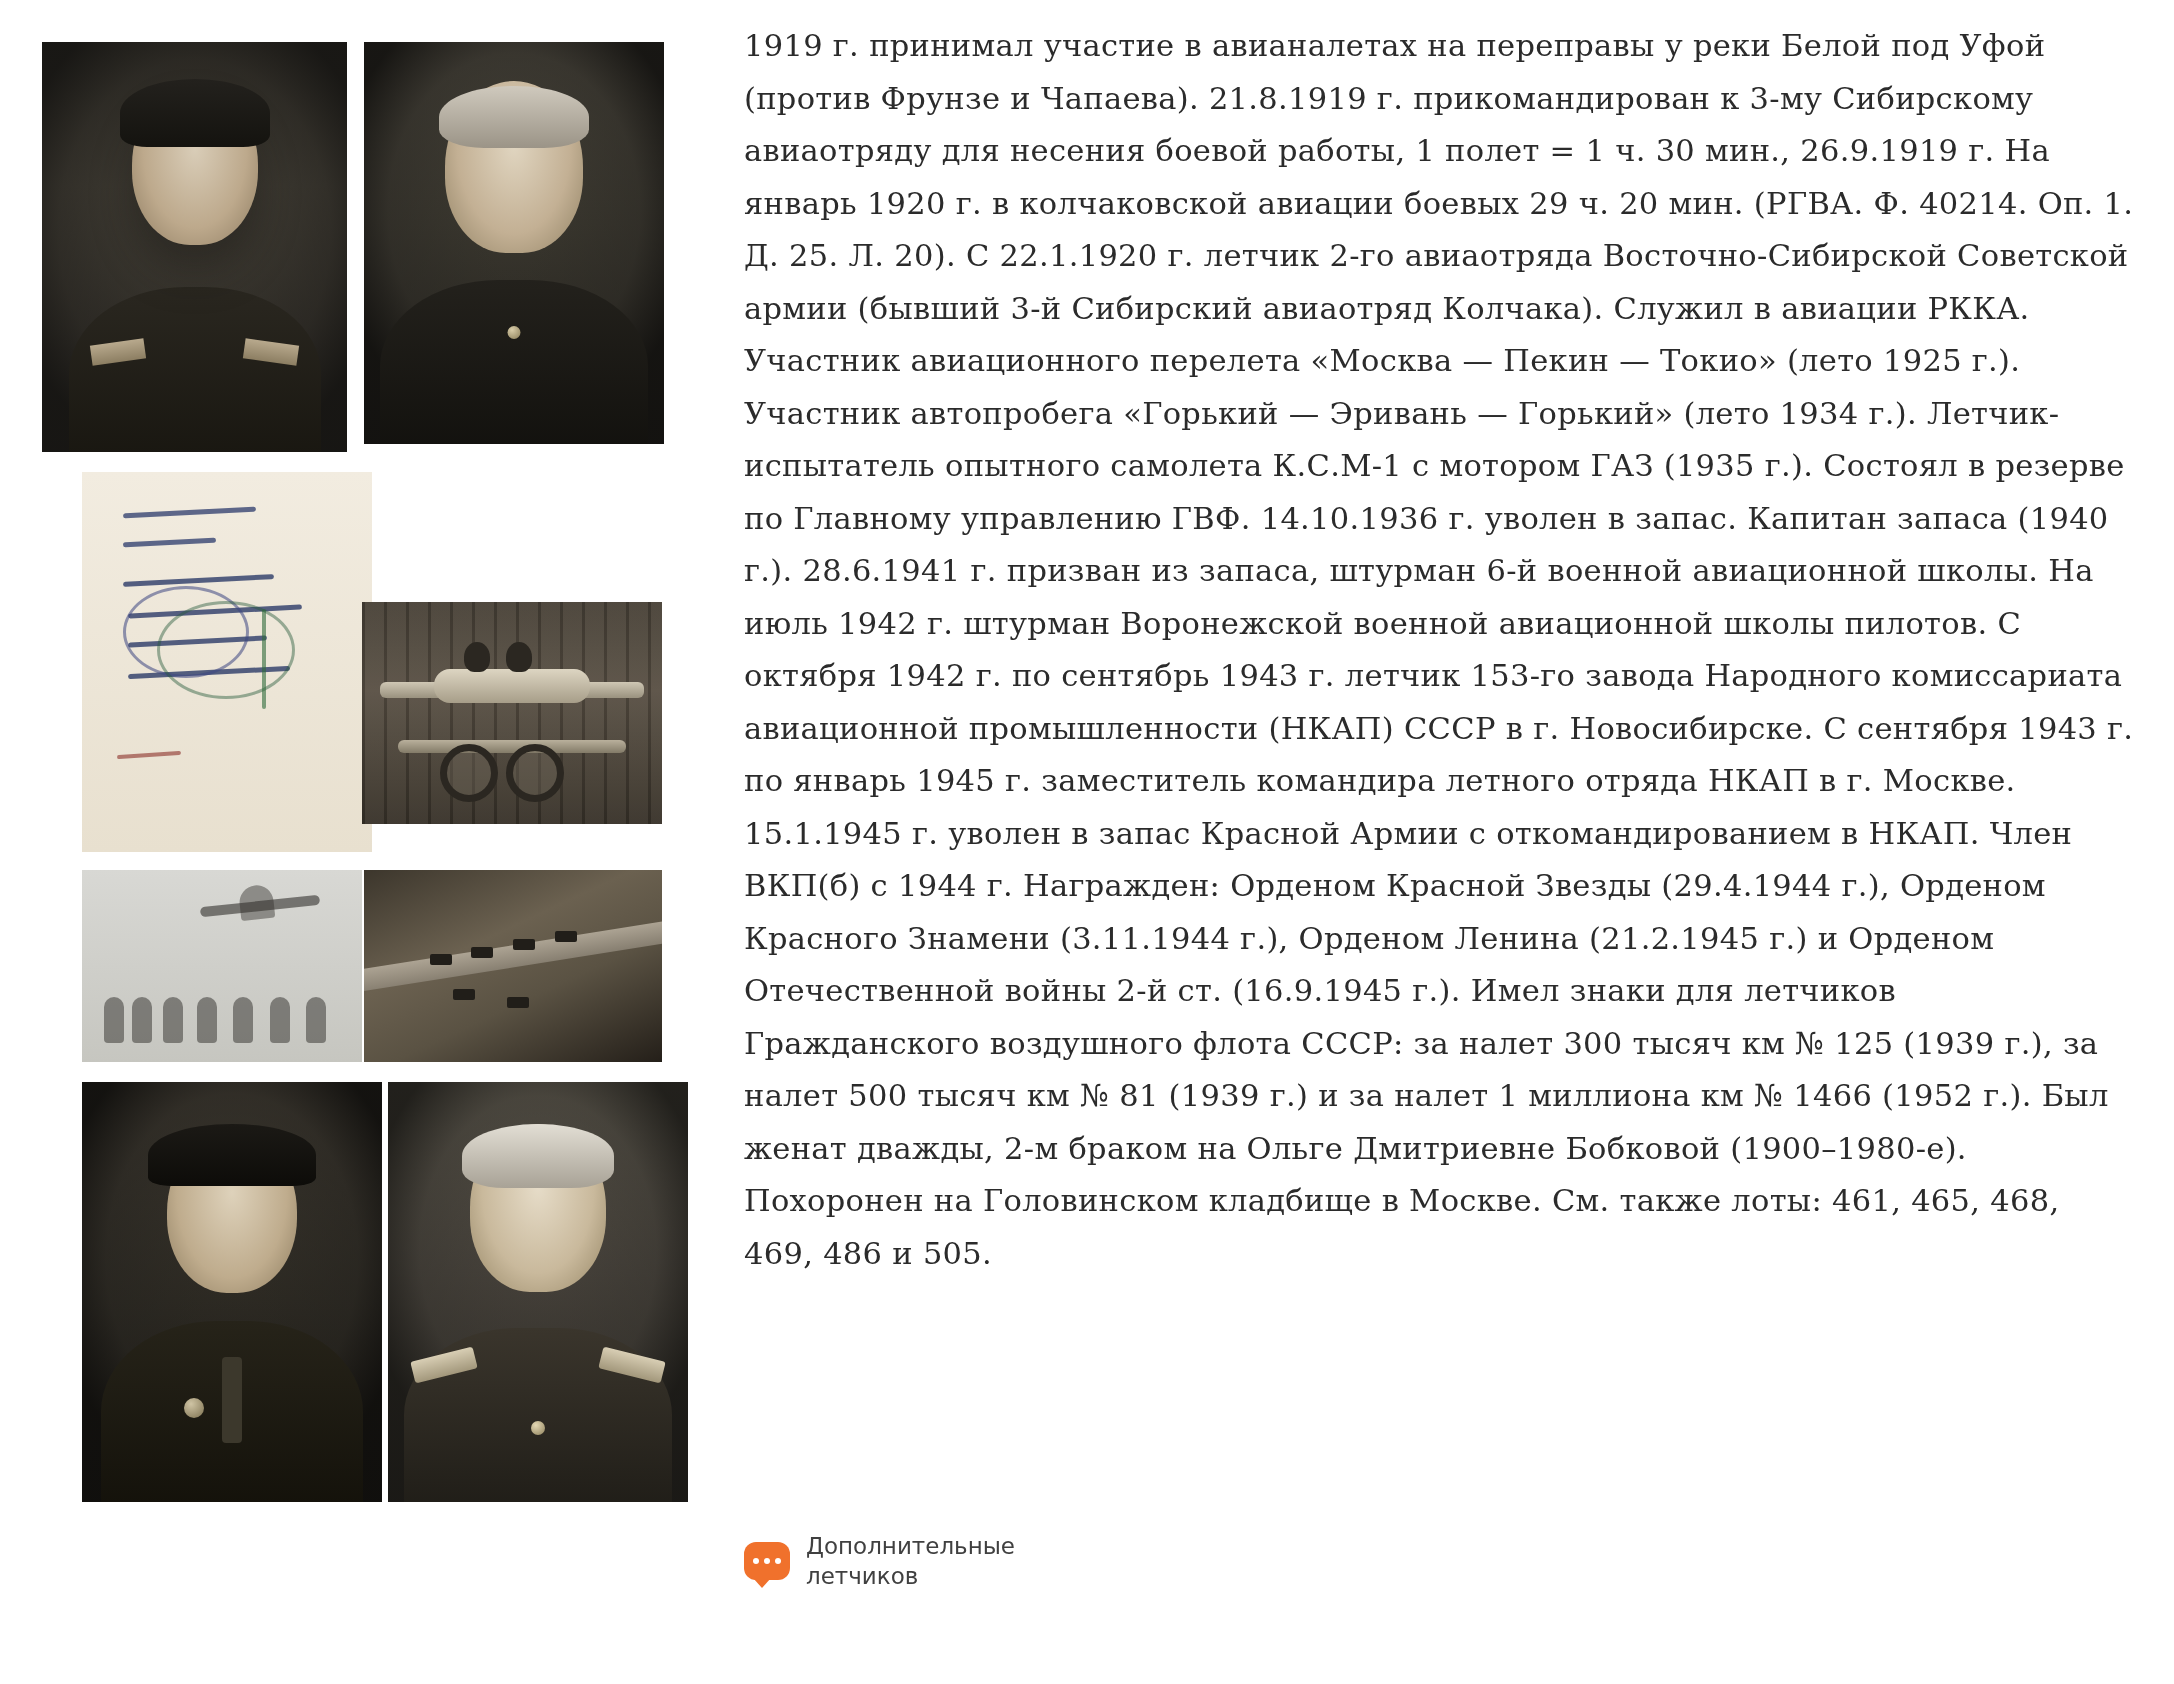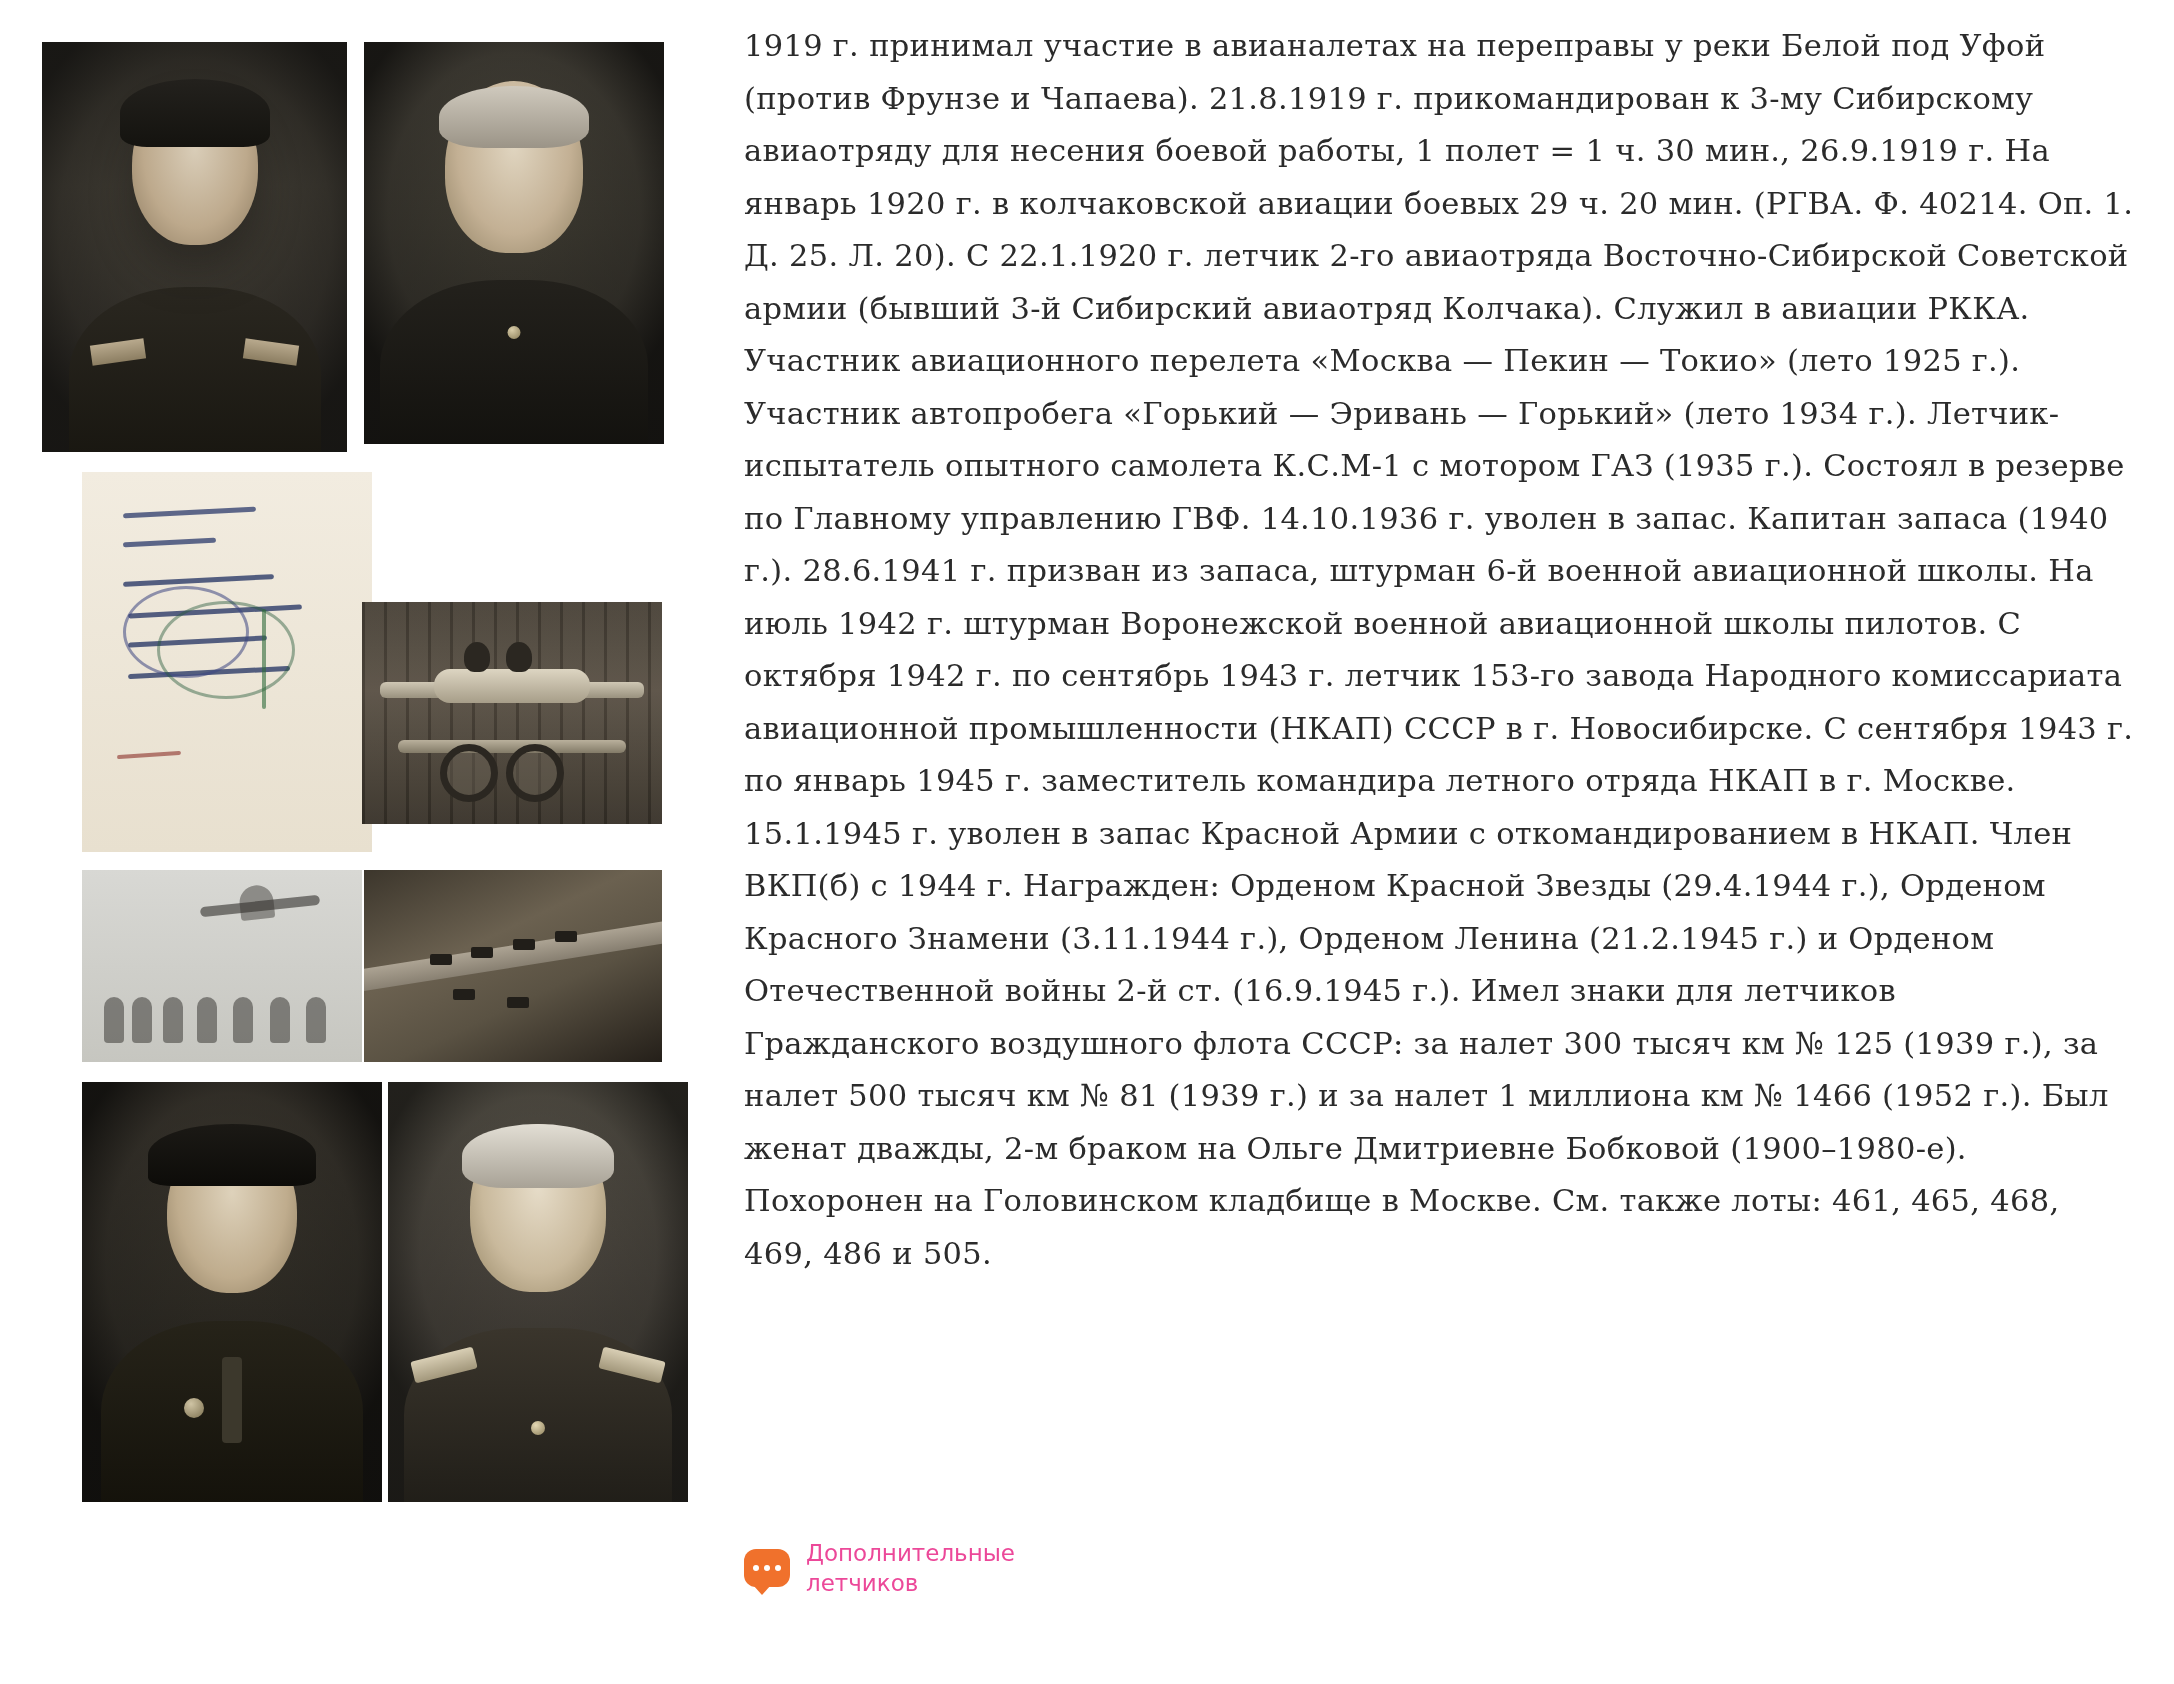--- a/index.html
+++ b/index.html
@@ -13,21 +13,21 @@
     font-family: "DejaVu Serif", "Liberation Serif", serif;
     overflow: hidden;
   }
   .page {
     position: relative;
     width: 2174px;
     height: 1684px;
     display: flex;
     flex-direction: row;
     box-sizing: border-box;
-    padding: 20px 30px 28px 42px;
+    padding: 20px 30px 35px 42px;
   }
 
   
   .gallery {
     width: 640px;
     flex: 0 0 640px;
     position: relative;
   }
   .photo {
     position: absolute;
@@ -301,21 +301,21 @@
     border-right: 9px solid transparent;
     border-top: 10px solid #f0712c;
   }
   .bubble i {
     width: 6px; height: 6px; border-radius:50%; background:#fff; display:block;
   }
   .em-label {
     font-family: "DejaVu Sans", "Liberation Sans", sans-serif;
     font-size: 23px;
     line-height: 30px;
-    color: #ec4899;
+    color: #404040;
     max-width: 250px;
   }
   .prices {
     text-align: right;
     font-family: "DejaVu Sans", "Liberation Sans", sans-serif;
   }
   .price-line {
     font-size: 31px;
     line-height: 48px;
     color: #8a8a8a;

